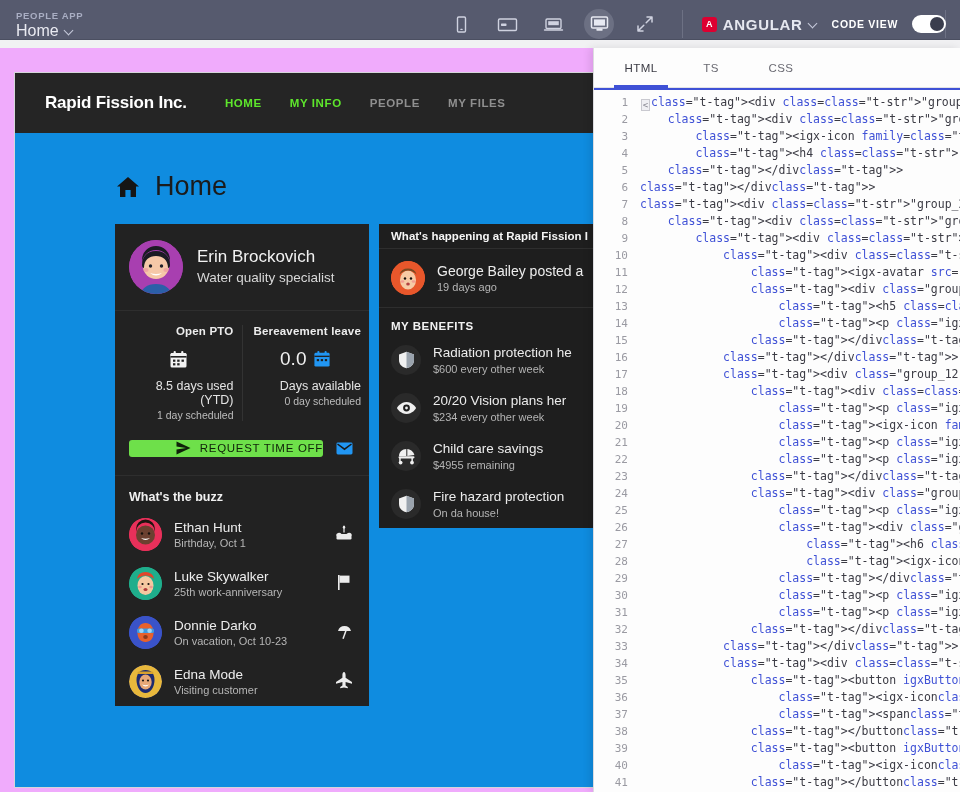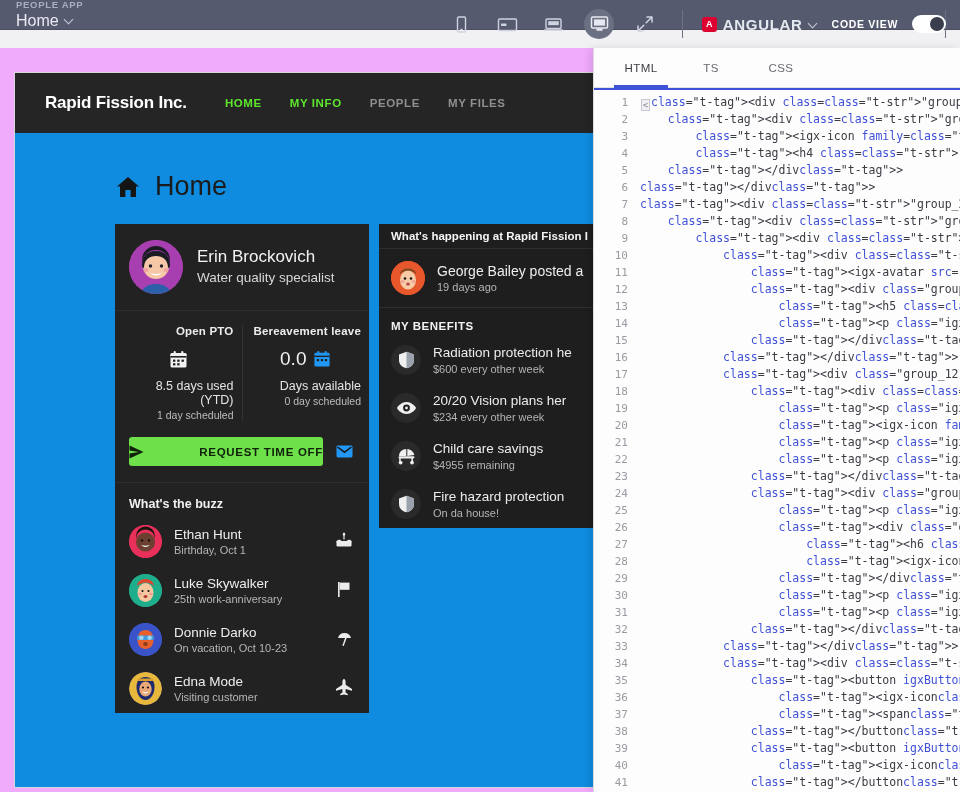--- a/index.html
+++ b/index.html
@@ -5,22 +5,22 @@
   * { box-sizing: border-box; margin:0; padding:0; }
   html,body { width:960px; height:792px; overflow:hidden; }
   body {
     font-family: "Liberation Sans", sans-serif;
     background:#f1f1f3;
     position:relative;
   }
 
   
   #topbar{
-    position:absolute; top:0; left:0; width:960px; height:30px;
-    background:#565A6E; display:flex; align-items:flex-start;
+    position:absolute; top:0; left:0; width:960px; height:40px;
+    background:#565A6E; display:flex; align-items:flex-end;
     border-bottom:1px solid #4b4f61;
   }
   .tb-left{ padding-left:16px; line-height:1; }
   .tb-app{
     font-size:9.5px; letter-spacing:.7px; font-weight:bold;
     color:#a9aec3; text-transform:uppercase; margin-bottom:3px;
   }
   .tb-page{
     font-size:16px; color:#e9eaf1; display:flex; align-items:center; gap:6px;
     cursor:pointer;
@@ -132,22 +132,22 @@
     display:flex;align-items:center;justify-content:center;gap:7px;
     margin:10px 0 8px 0; min-height:24px;
   }
   .pto-num{ font-size:19px;color:#f0f0f0;font-weight:500; }
   .pto-v1{ font-size:12.5px;color:#e4e4e4; }
   .pto-v2{ font-size:10.5px;color:#bdbdbd;margin-top:2px; }
 
   .btnrow{ display:flex;align-items:center;gap:10px;padding:8px 14px 16px 14px; }
   .btn-raised{
     flex:1;background:#6ee04a;color:#10210a;border:none;border-radius:3px;
-    height:29px;display:flex;align-items:center;justify-content:space-between;gap:9px;
-    font-size:11.5px;font-weight:bold;letter-spacing:.7px;cursor:pointer;
+    height:17px;display:flex;align-items:center;justify-content:flex-end;gap:9px;
+    font-size:11.5px;font-weight:normal;letter-spacing:.7px;cursor:pointer;
     font-family:"Liberation Sans", sans-serif;
   }
   .btn-icon{
     width:22px;height:22px;display:flex;align-items:center;justify-content:center;
     cursor:pointer;background:none;border:none;
   }
 
   .buzz-h{
     font-size:12.5px;font-weight:bold;color:#f0f0f0;padding:14px 14px 6px 14px;
   }

